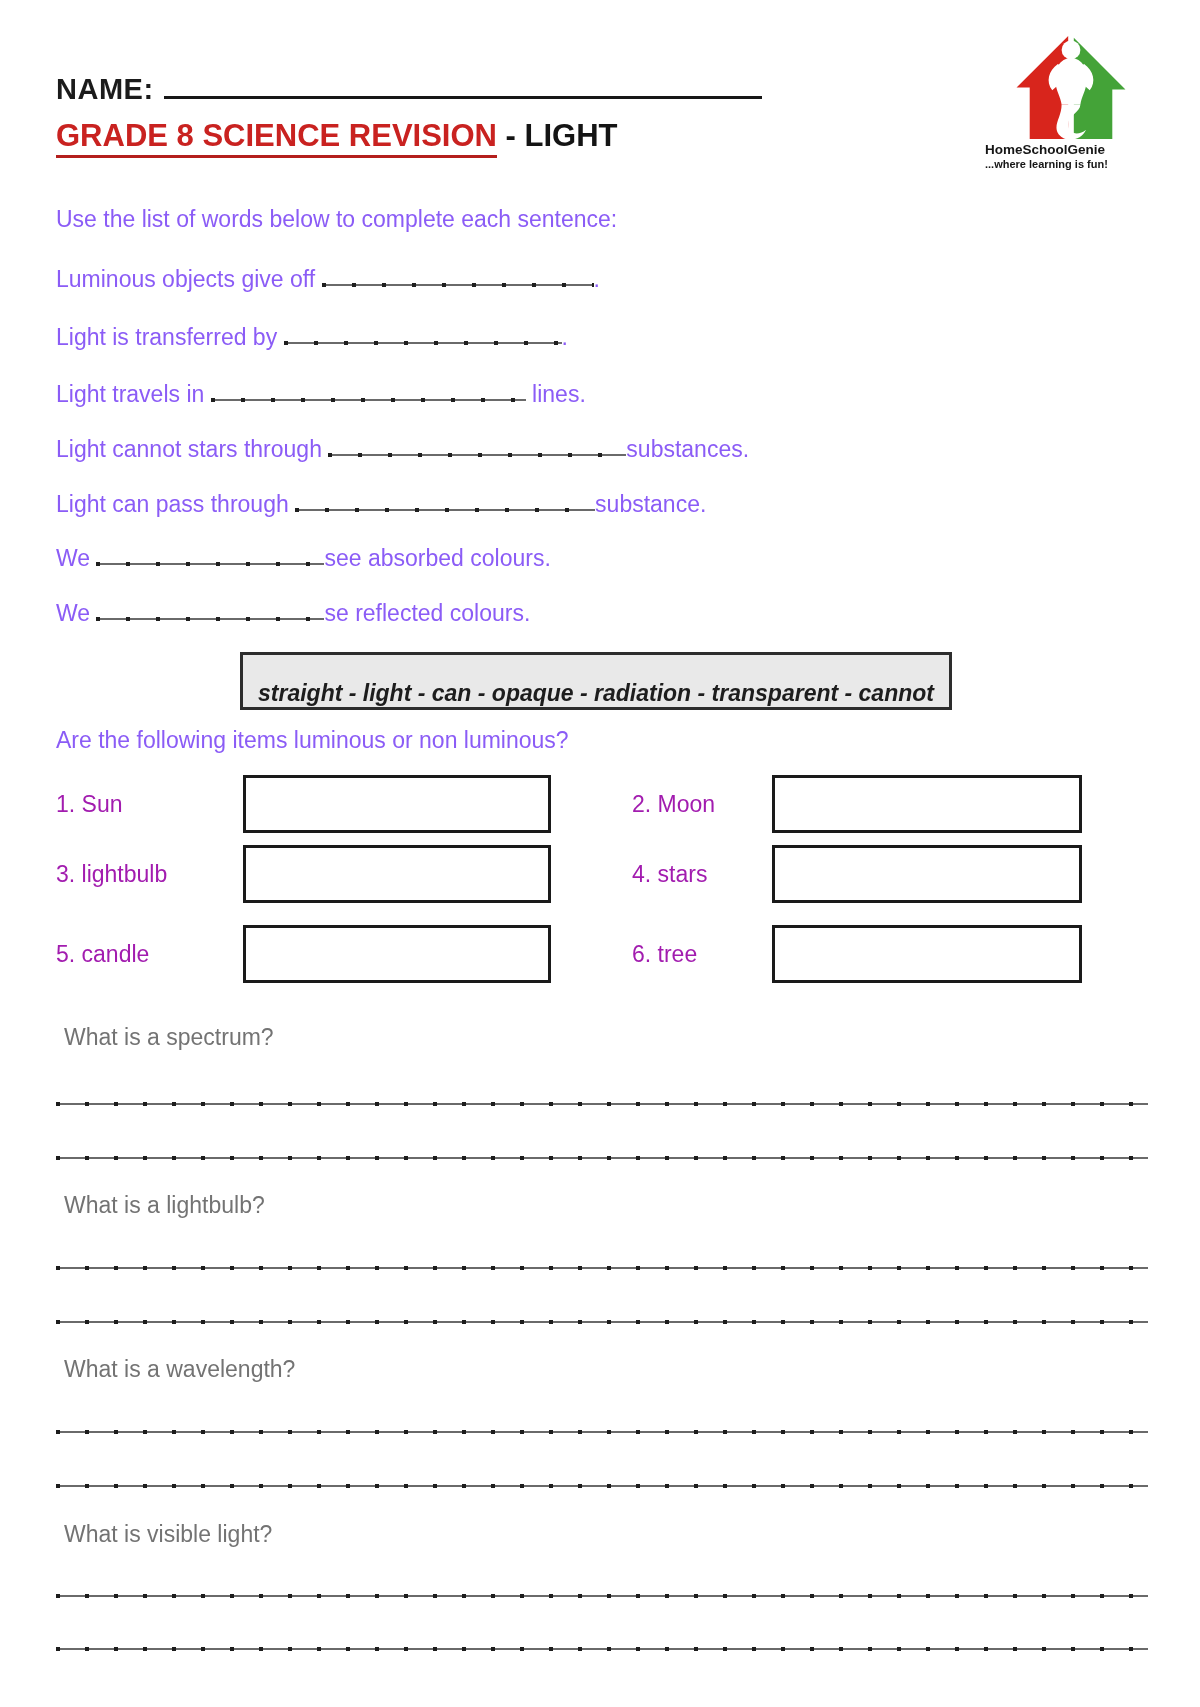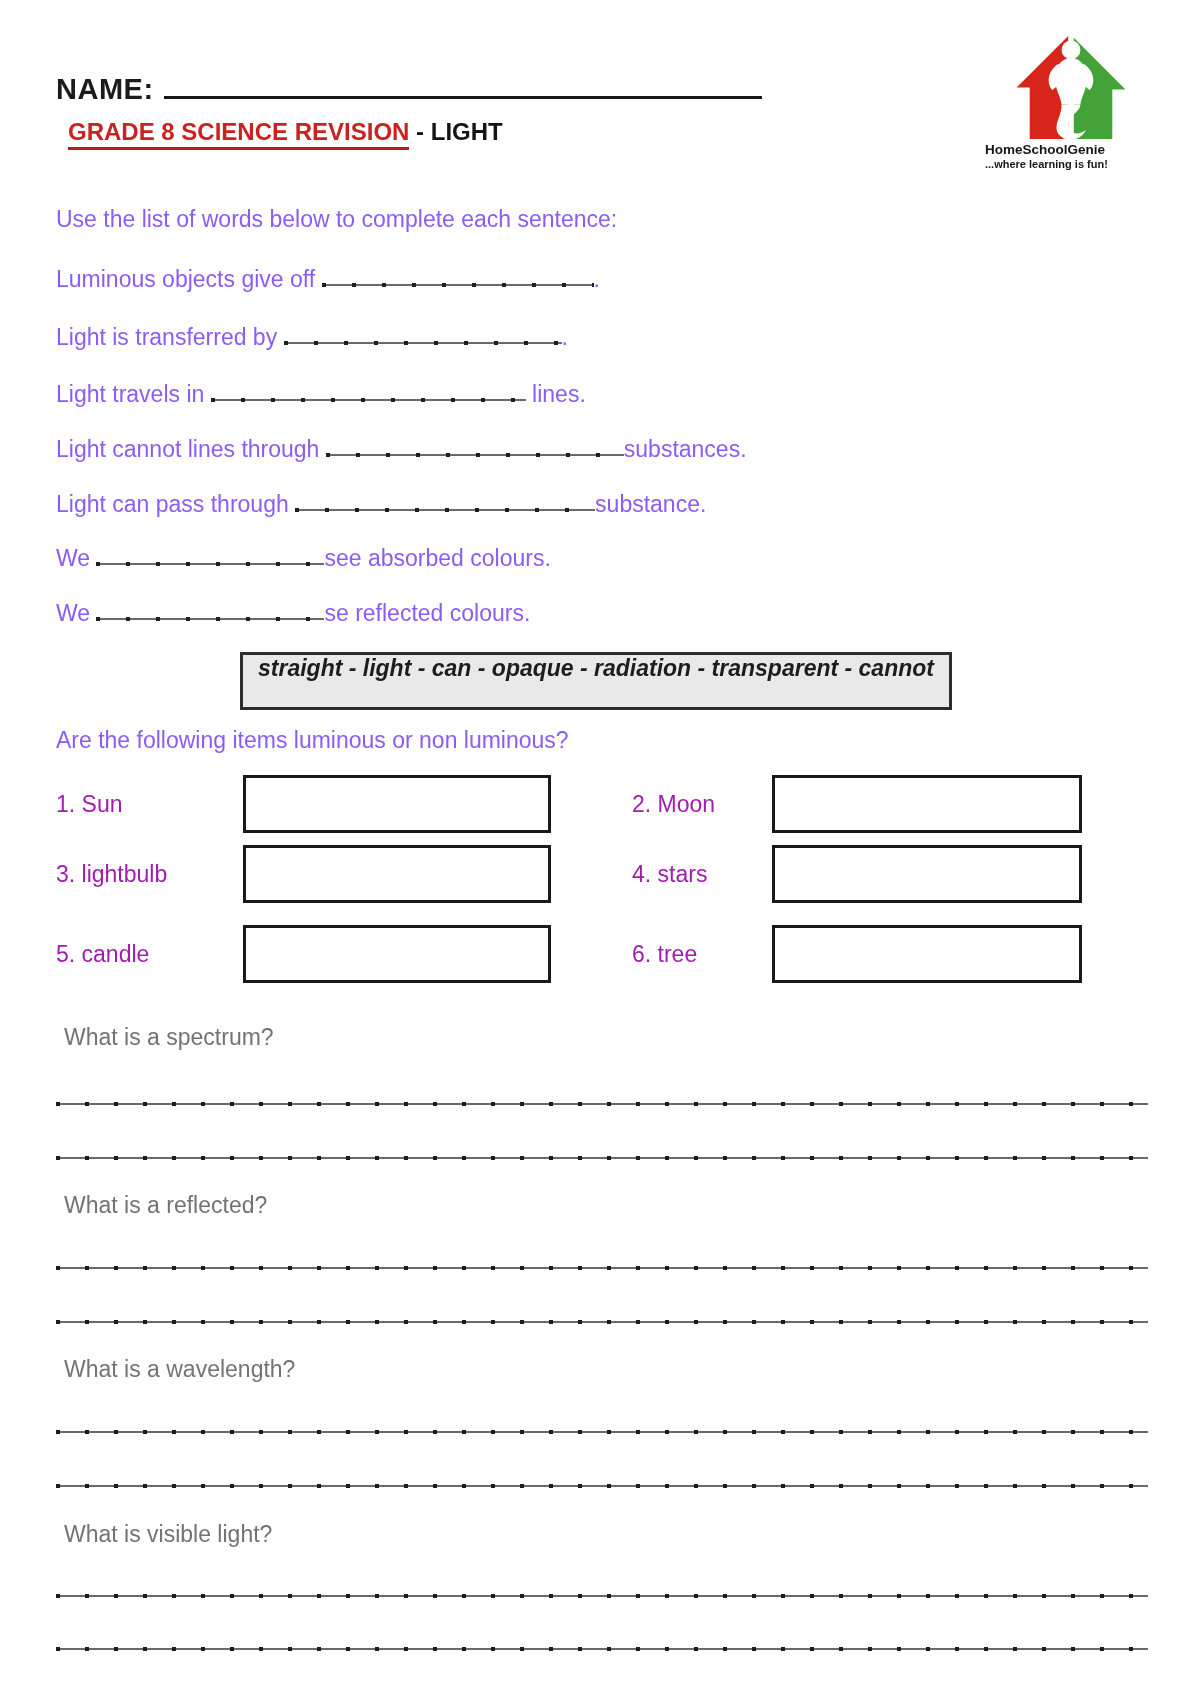--- a/index.html
+++ b/index.html
@@ -18,21 +18,21 @@
   
   .name-row { left: 56px; top: 70px; font-size: 29px; font-weight: 700; letter-spacing: 0.5px; white-space: nowrap; }
   .name-line {
     display: inline-block;
     width: 598px;
     height: 1em;
     margin-left: 10px;
     border-bottom: 3px solid #171717;
     vertical-align: baseline;
   }
-  .title-row { left: 68px; top: 118px; font-size: 24px; font-weight: 700; white-space: nowrap; }
+  .title-row { left: 56px; top: 118px; font-size: 31px; font-weight: 700; white-space: nowrap; }
   .title-red { color: #c92220; border-bottom: 3px solid #b41f1d; padding-bottom: 2px; }
   .title-suffix { color: #141414; }
 
   
   .logo { left: 985px; top: 34px; width: 172px; text-align: left; }
   .logo svg { display: block; margin: 0 auto; }
   .logo-brand { font-size: 13.5px; font-weight: 700; color: #161616; line-height: 1.15; margin-top: 1px; }
   .logo-tagline { font-size: 11px; font-weight: 700; color: #161616; line-height: 1.1; }
 
   
@@ -48,21 +48,21 @@
       repeating-linear-gradient(to right, #1f1f1f 0 4px, rgba(0,0,0,0) 4px 30px) left bottom / 100% 4px no-repeat,
       linear-gradient(#6a6a6a, #6a6a6a) left bottom 1px / 100% 2.4px no-repeat;
   }
 
   
   .word-bank {
     left: 240px; top: 652px;
     width: 712px; height: 58px;
     background: #e9e9e9;
     border: 3px solid #2d2d2d;
-    display: flex; align-items: flex-start; justify-content: center;
+    display: flex; align-items: flex-end; justify-content: center;
     font-size: 23px; font-style: italic; font-weight: 700; color: #1d1d1d;
     white-space: nowrap;
   }
 
   
   .item-label { font-size: 23px; color: #a21caf; line-height: 58px; white-space: nowrap; }
   .answer-box {
     width: 308px; height: 58px;
     border: 3px solid #1a1a1a;
     background: #ffffff;
@@ -115,21 +115,21 @@
   </div>
   <div class="abs bodytext sentence" style="top:322px">
     <span>Light is transferred by</span>
     <span class="blank" style="width:278px"></span><span>.</span>
   </div>
   <div class="abs bodytext sentence" style="top:379px">
     <span>Light travels in</span>
     <span class="blank" style="width:315px"></span><span> lines.</span>
   </div>
   <div class="abs bodytext sentence" style="top:434px">
-    <span>Light cannot lines through</span>
+    <span>Light cannot stars through</span>
     <span class="blank" style="width:298px"></span><span>substances.</span>
   </div>
   <div class="abs bodytext sentence" style="top:489px">
     <span>Light can pass through</span>
     <span class="blank" style="width:300px"></span><span>substance.</span>
   </div>
   <div class="abs bodytext sentence" style="top:543px">
     <span>We</span>
     <span class="blank" style="width:228px"></span><span>see absorbed colours.</span>
   </div>
@@ -156,21 +156,21 @@
 
   <div class="abs item-label" style="left:56px; top:925px">5. candle</div>
   <div class="abs answer-box" style="left:243px; top:925px"></div>
   <div class="abs item-label" style="left:632px; top:925px">6. tree</div>
   <div class="abs answer-box" style="left:772px; top:925px; width:310px"></div>
 
   <div class="abs question" style="top:1024px">What is a spectrum?</div>
   <div class="abs answer-line" style="top:1102px"></div>
   <div class="abs answer-line" style="top:1156px"></div>
 
-  <div class="abs question" style="top:1192px">What is a reflected?</div>
+  <div class="abs question" style="top:1192px">What is a lightbulb?</div>
   <div class="abs answer-line" style="top:1266px"></div>
   <div class="abs answer-line" style="top:1320px"></div>
 
   <div class="abs question" style="top:1356px">What is a wavelength?</div>
   <div class="abs answer-line" style="top:1430px"></div>
   <div class="abs answer-line" style="top:1484px"></div>
 
   <div class="abs question" style="top:1521px">What is visible light?</div>
   <div class="abs answer-line" style="top:1594px"></div>
   <div class="abs answer-line" style="top:1647px"></div>

